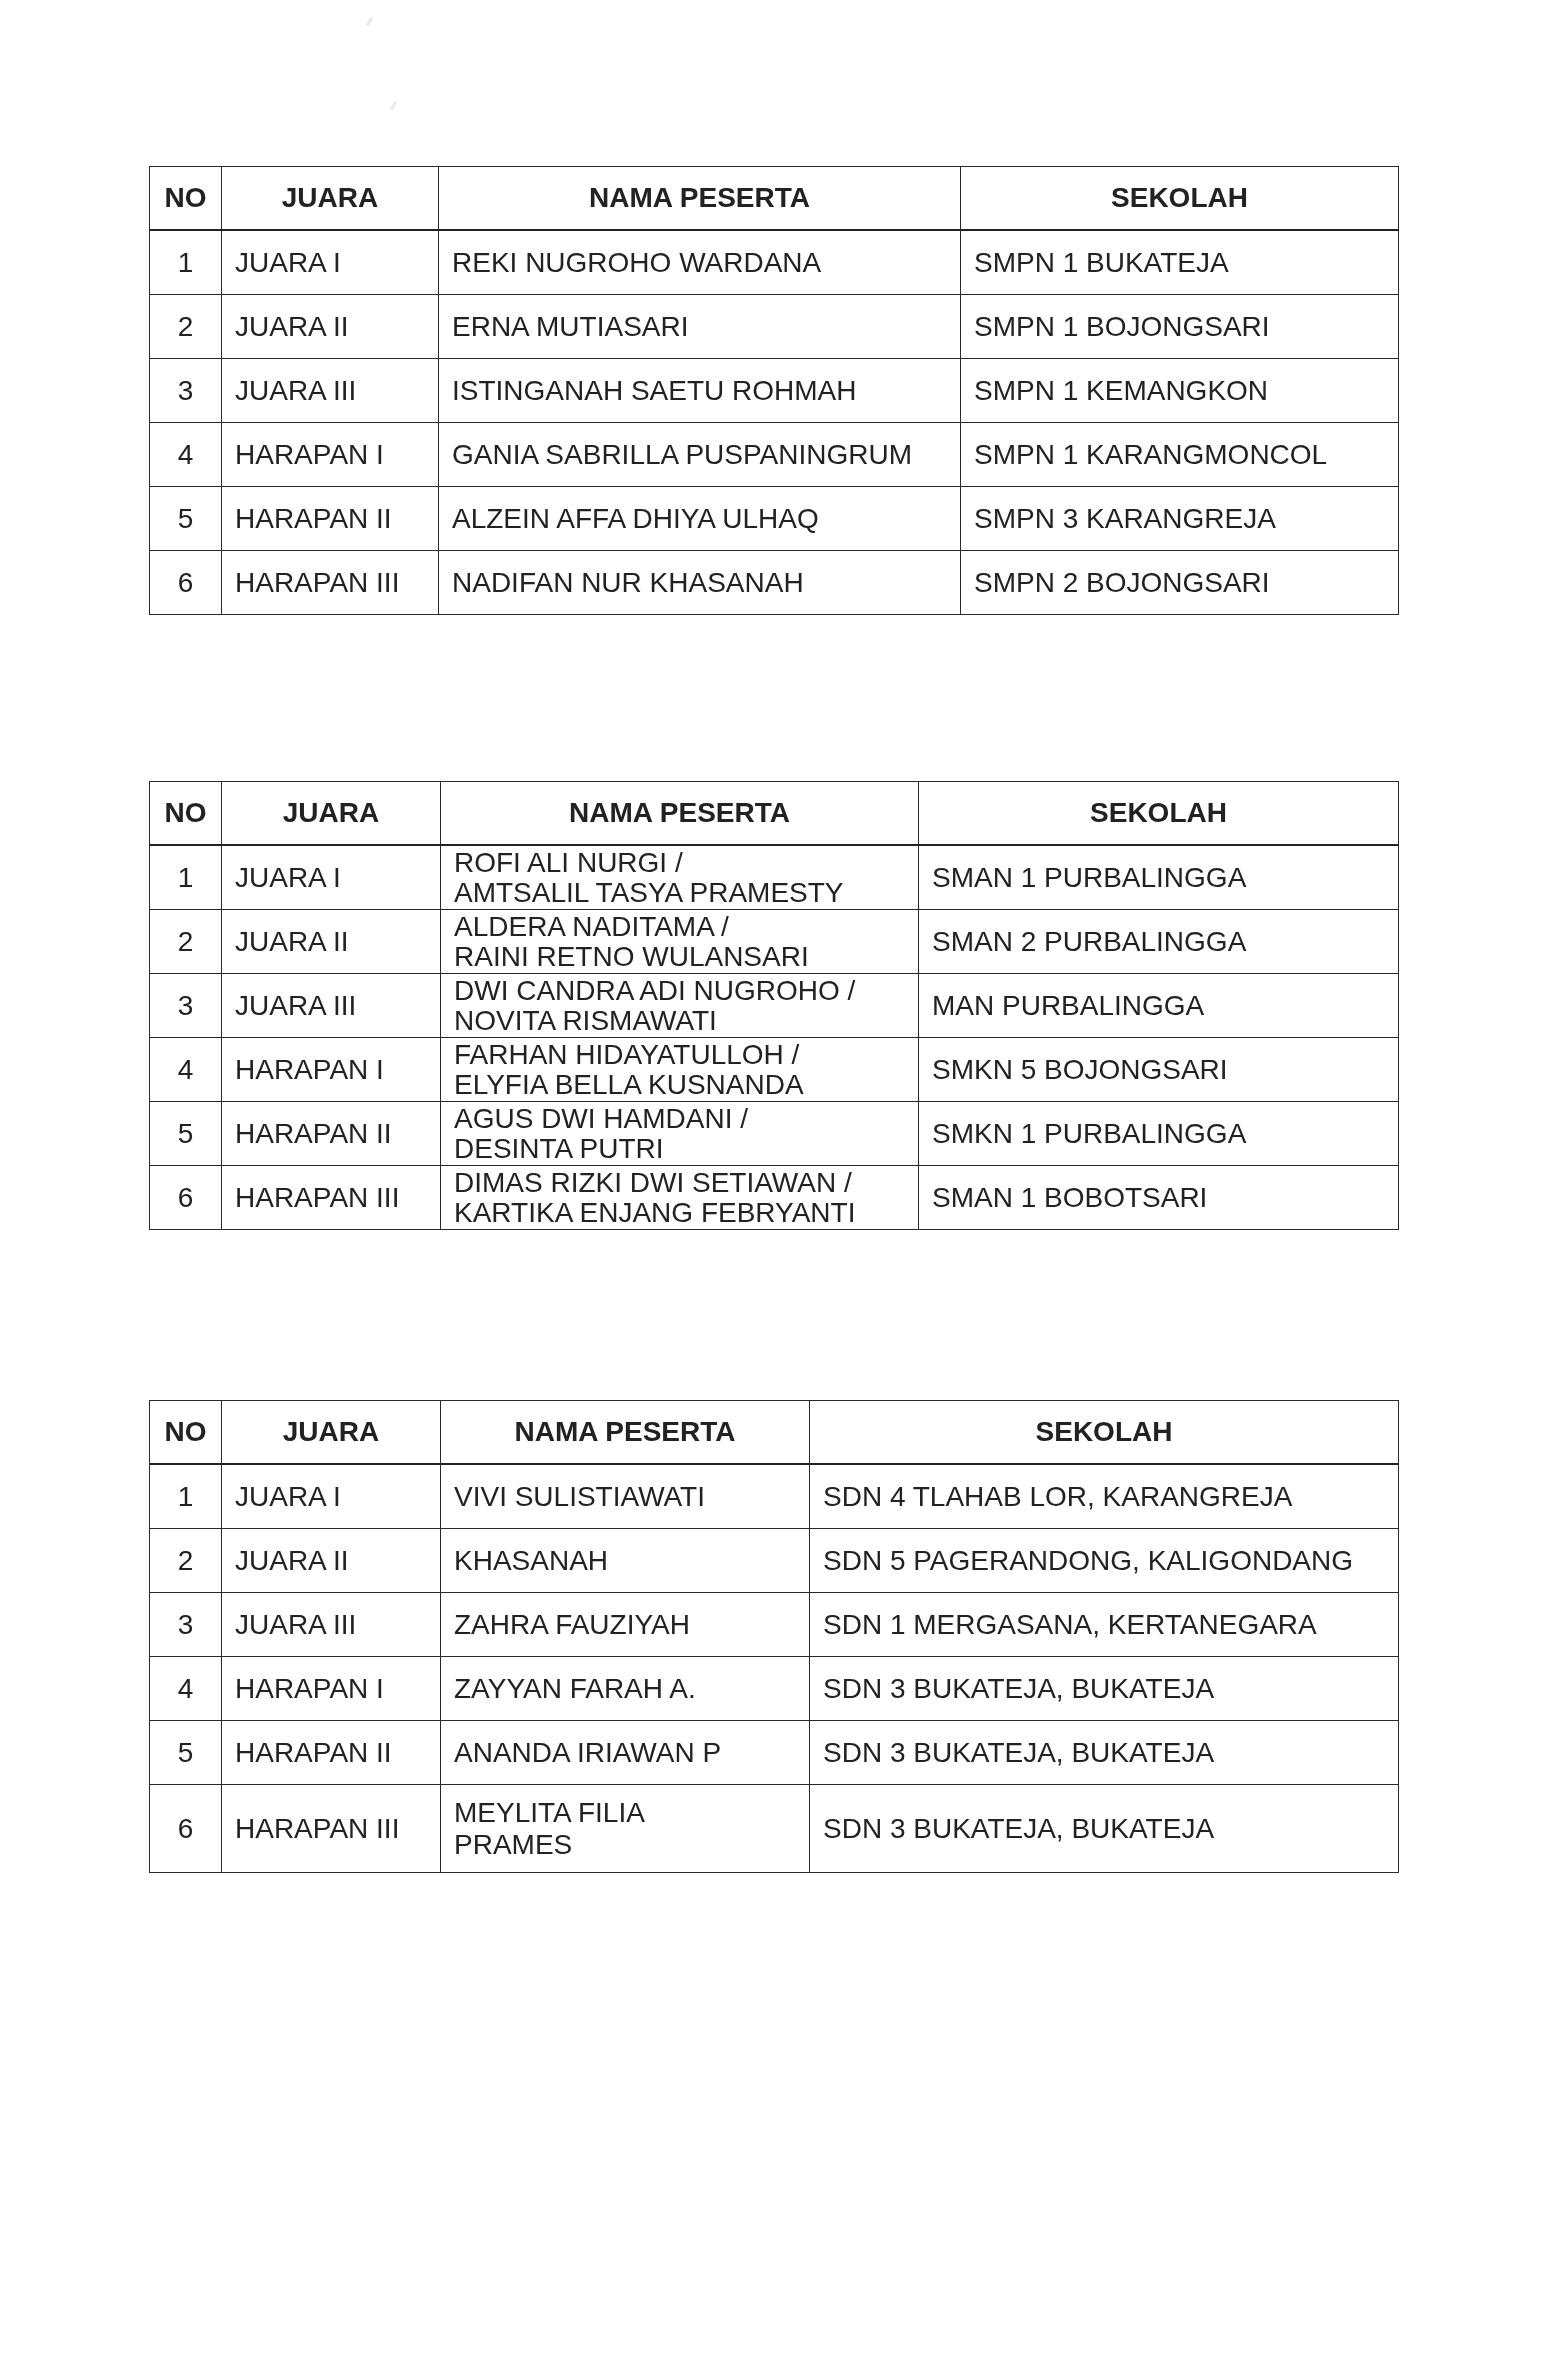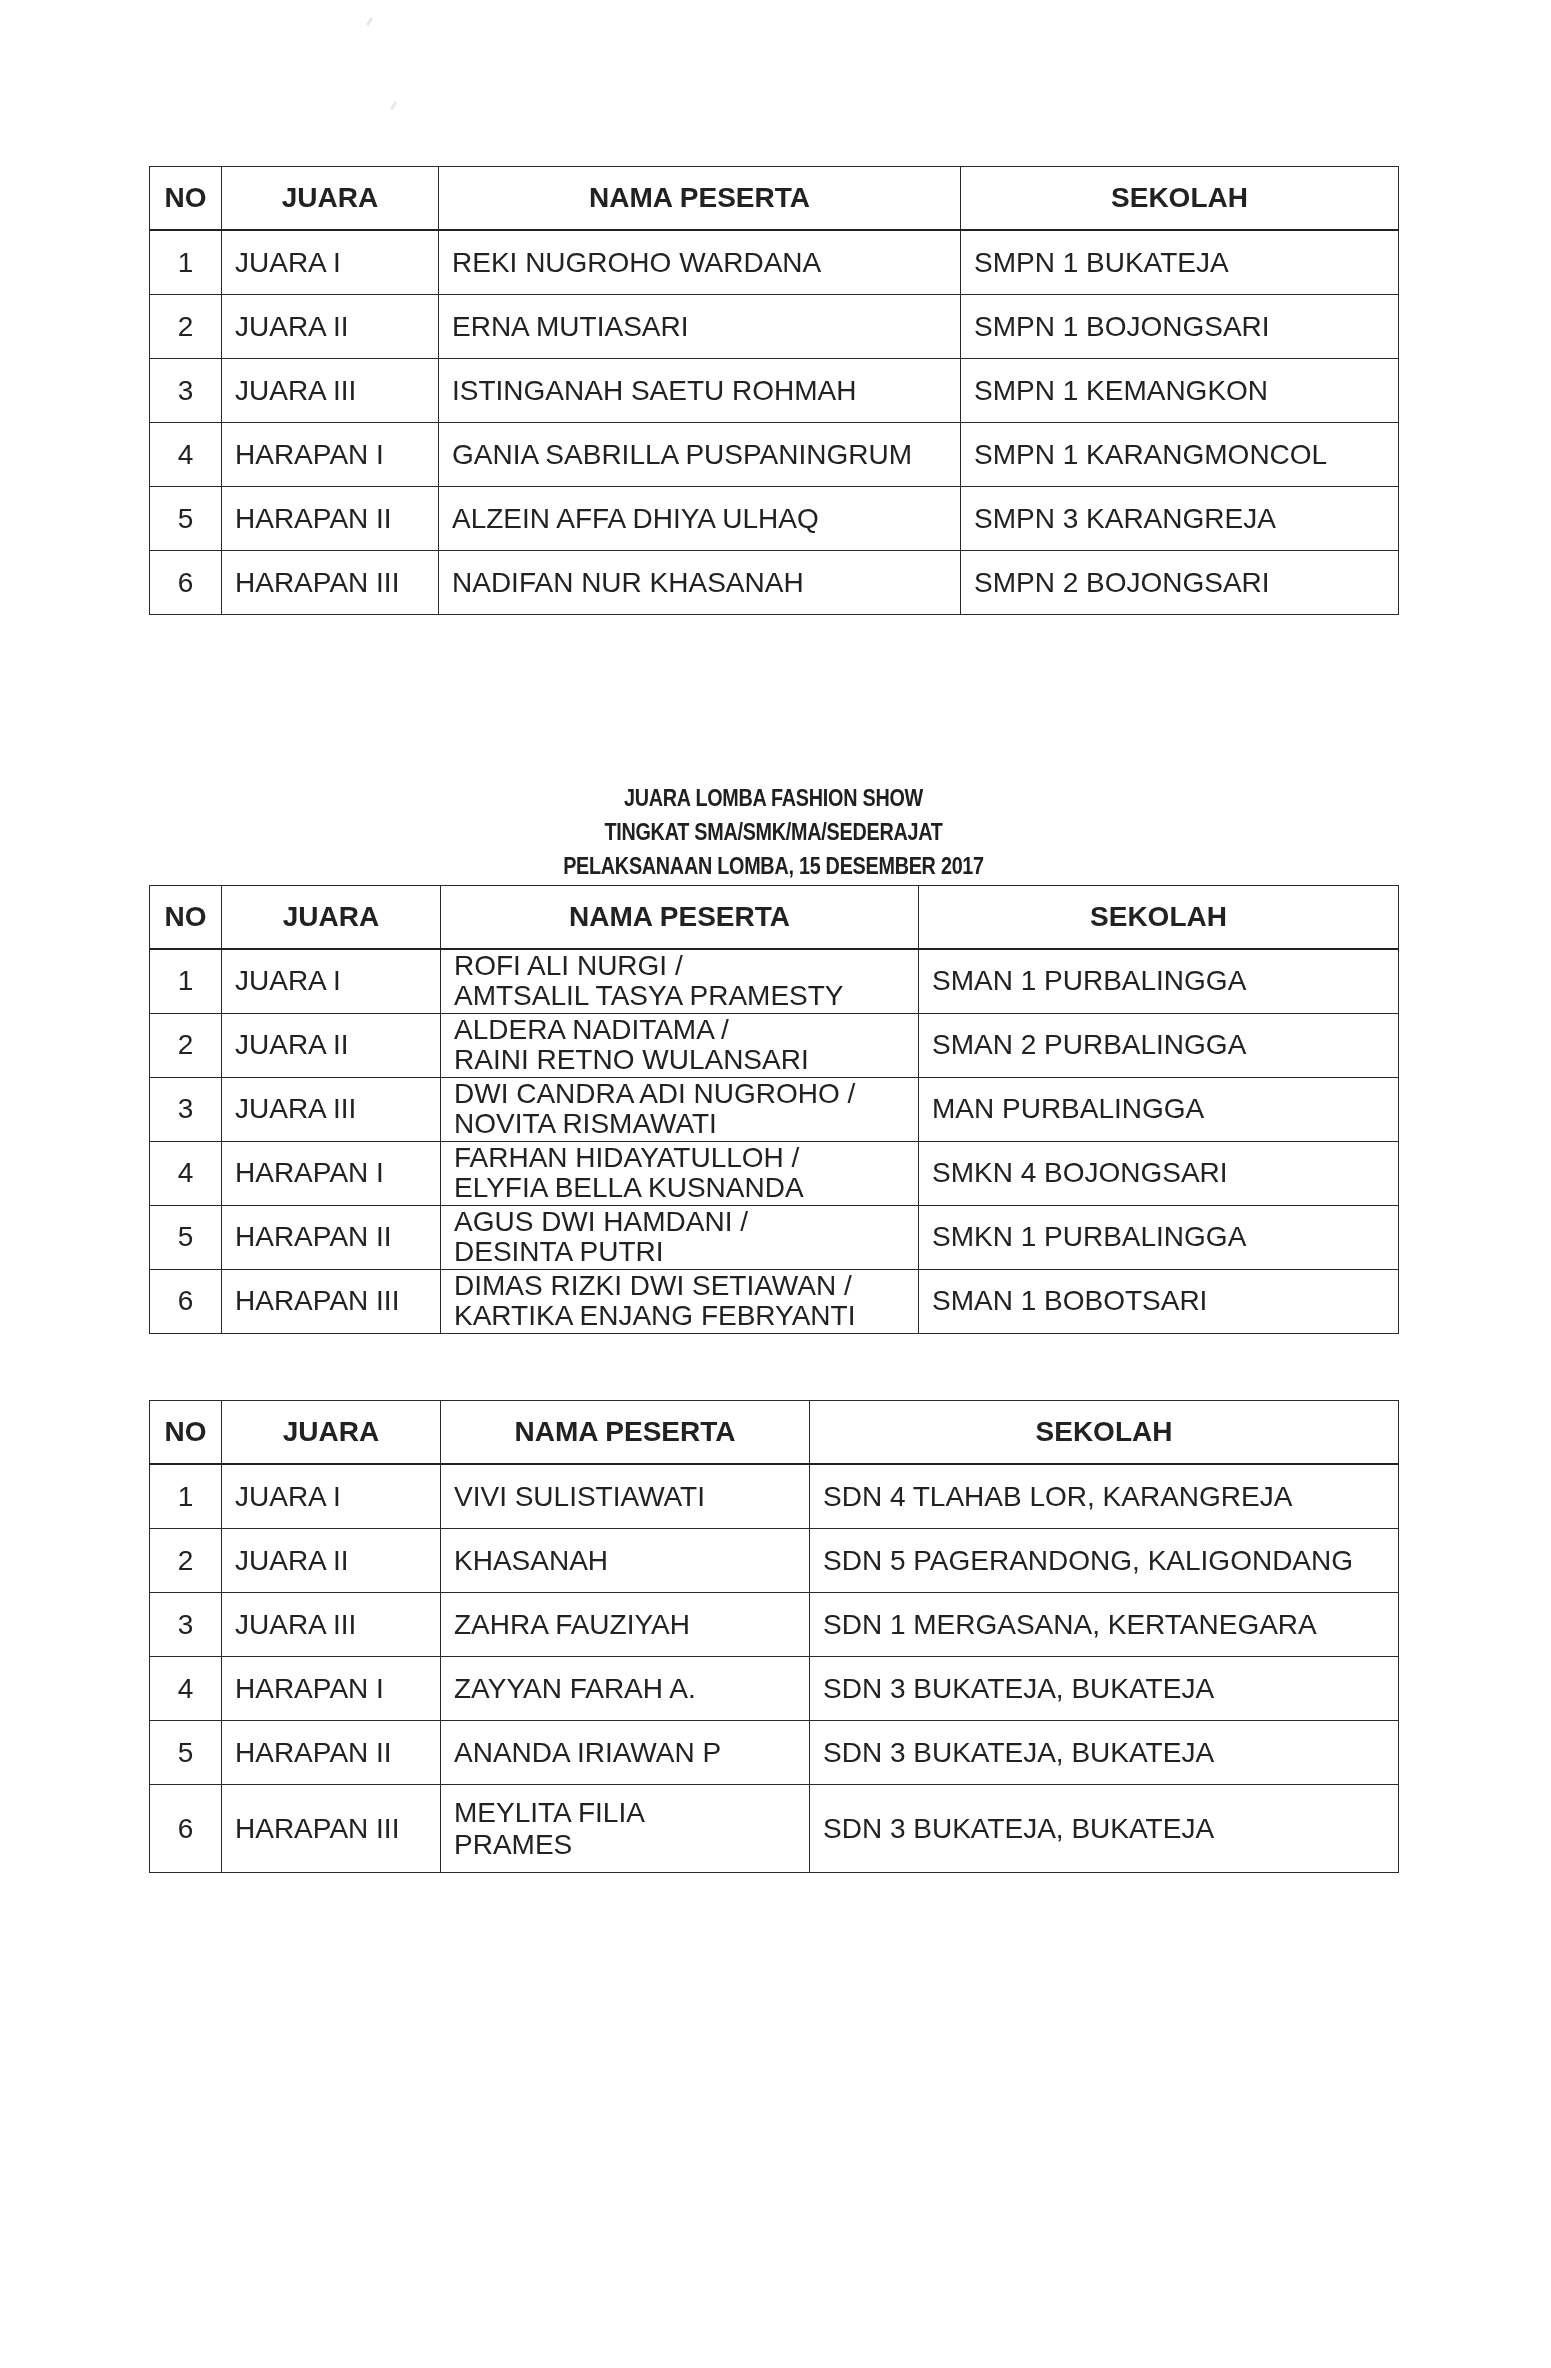--- a/index.html
+++ b/index.html
@@ -165,25 +165,20 @@
           <td class="col-nama">
             <span class="line">NADIFAN NUR KHASANAH</span>
           </td>
           <td class="col-sekolah">SMPN 2 BOJONGSARI</td>
         </tr>
       </tbody>
   </table>
 </div>
 
 <div class="section" id="section-2">
-  <div class="heading-block">
-    <div class="heading">JUARA LOMBA FASHION SHOW</div>
-    <div class="heading">TINGKAT SMA/SMK/MA/SEDERAJAT</div>
-    <div class="heading">PELAKSANAAN LOMBA, 15 DESEMBER 2017</div>
-  </div>
   <table class="results" id="t2">
     <colgroup>
         <col class="c-no">
         <col class="c-juara">
         <col class="c-nama">
         <col class="c-sekolah">
       </colgroup>
     <thead>
       <tr>
         <th>NO</th>
@@ -220,21 +215,21 @@
           </td>
           <td class="col-sekolah">MAN PURBALINGGA</td>
         </tr>
         <tr>
           <td class="col-no">4</td>
           <td class="col-juara">HARAPAN I</td>
           <td class="col-nama multiline">
             <span class="line">FARHAN HIDAYATULLOH /</span>
             <span class="line">ELYFIA BELLA KUSNANDA</span>
           </td>
-          <td class="col-sekolah">SMKN 4 BOJONGSARI</td>
+          <td class="col-sekolah">SMKN 5 BOJONGSARI</td>
         </tr>
         <tr>
           <td class="col-no">5</td>
           <td class="col-juara">HARAPAN II</td>
           <td class="col-nama multiline">
             <span class="line">AGUS DWI HAMDANI /</span>
             <span class="line">DESINTA PUTRI</span>
           </td>
           <td class="col-sekolah">SMKN 1 PURBALINGGA</td>
         </tr>

